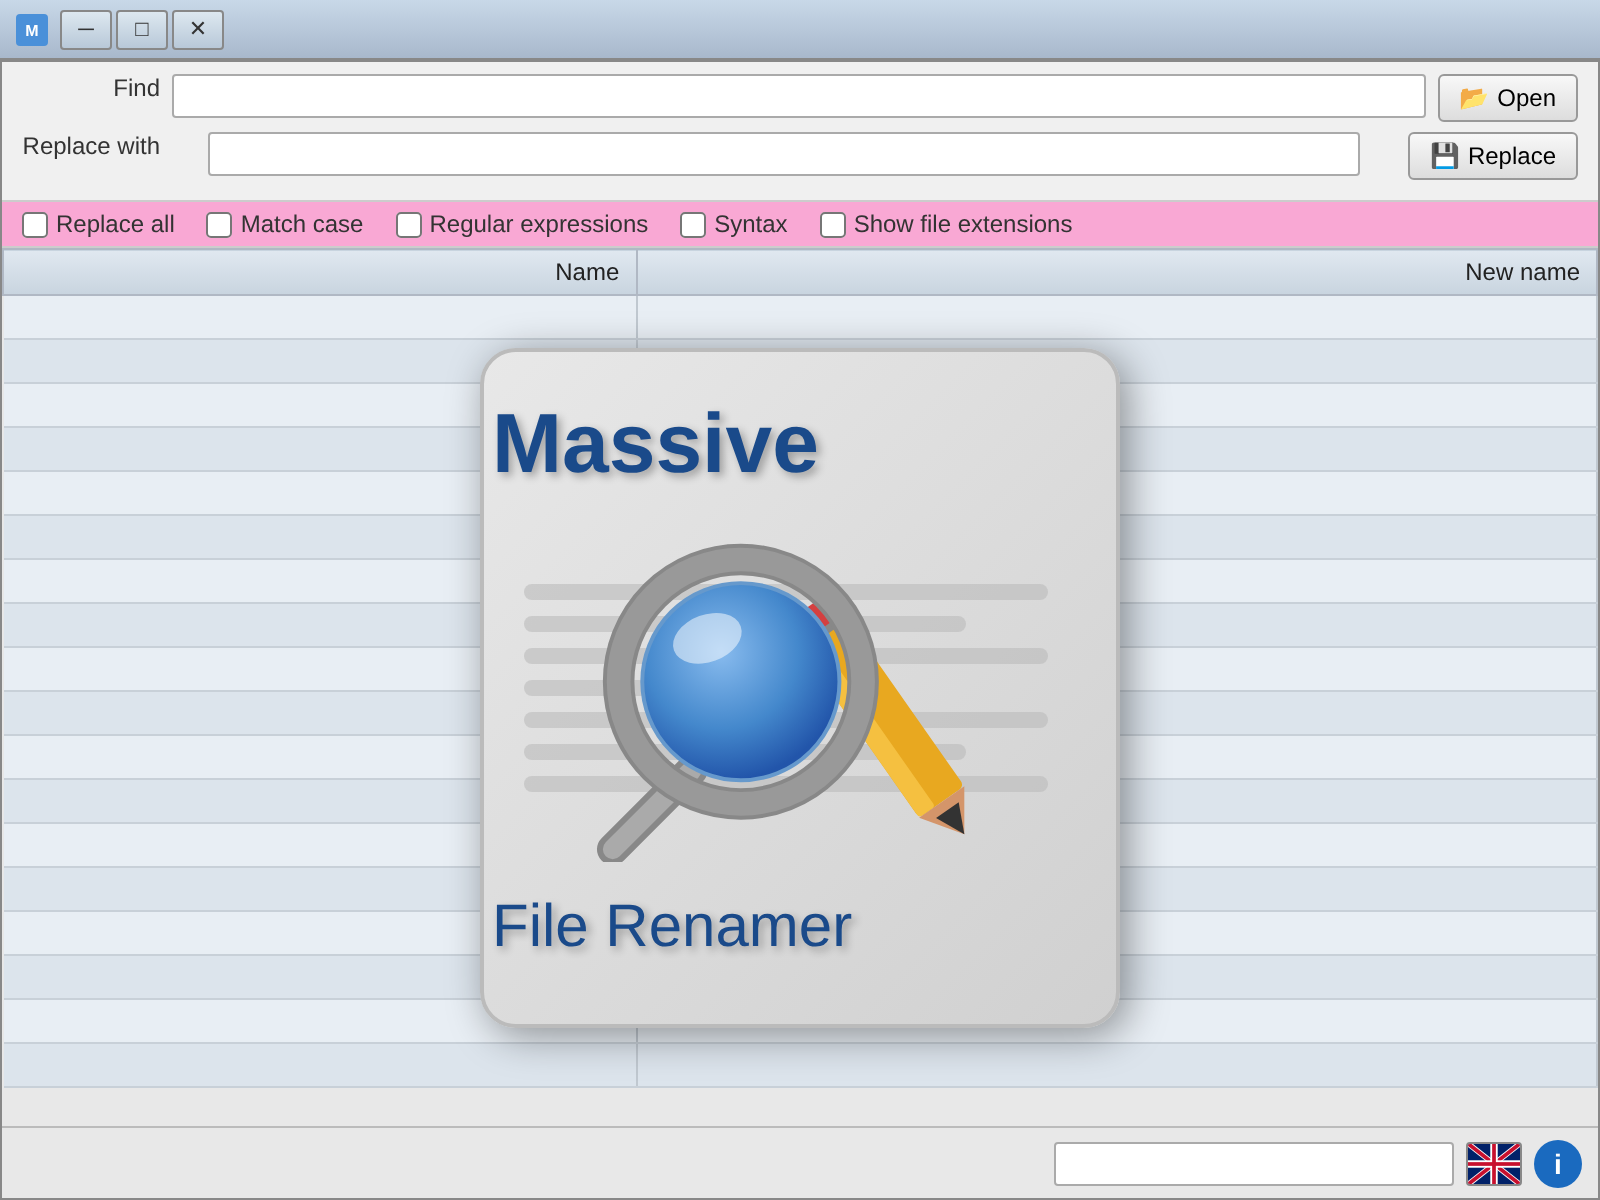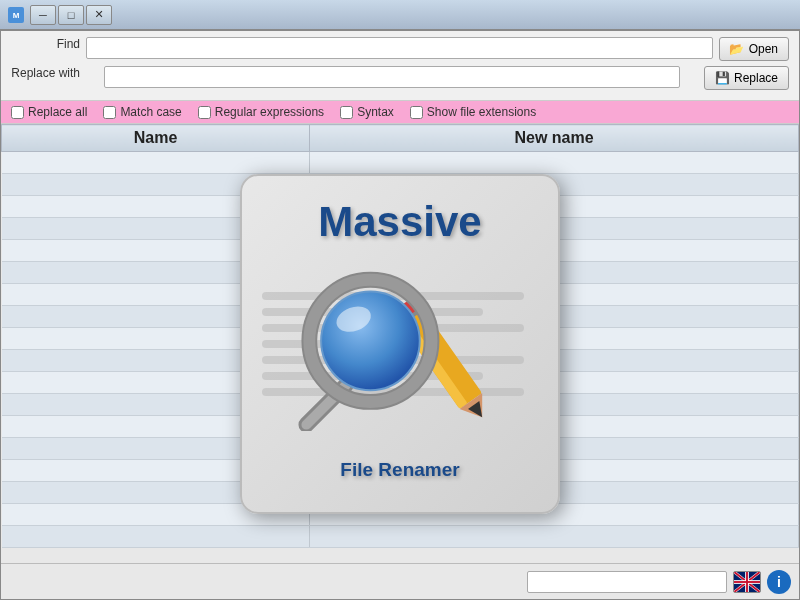--- a/index.html
+++ b/index.html
@@ -134,24 +134,24 @@
       background: #e8e8e8;
     }
     .file-table {
       width: 100%;
       border-collapse: collapse;
     }
     .file-table thead th {
       background: linear-gradient(to bottom, #e0e8f0, #c8d4df);
       border: 1px solid #b0b8c4;
       padding: 4px 8px;
-      text-align: center;
-      font-size: 16px;
+      text-align: right;
+      font-size: 12px;
       color: #222;
-      font-weight: bold;
+      font-weight: normal;
       position: sticky;
       top: 0;
     }
     .file-table tbody tr {
       height: 22px;
     }
     .file-table tbody tr:nth-child(even) {
       background: #dce4ec;
     }
     .file-table tbody tr:nth-child(odd) {
@@ -178,21 +178,21 @@
       width: 100%;
       height: 100%;
       background: linear-gradient(135deg, #e8e8e8, #d0d0d0);
       border-radius: 18px;
       border: 2px solid #bbb;
       box-shadow: 4px 4px 20px rgba(0,0,0,0.4);
       position: relative;
       overflow: hidden;
       display: flex;
       flex-direction: column;
-      align-items: center;
+      align-items: flex-start;
       justify-content: space-between;
       padding: 20px 4px;
     }
     .logo-lines {
       position: absolute;
       top: 0; left: 0; right: 0; bottom: 0;
       display: flex;
       flex-direction: column;
       justify-content: center;
       padding: 60px 20px;
@@ -215,22 +215,22 @@
       font-weight: bold;
       color: #1a4a8a;
       font-family: 'Comic Sans MS', cursive, sans-serif;
       text-shadow: 2px 2px 4px rgba(0,0,0,0.3);
       line-height: 1;
       margin-top: 5px;
     }
     .logo-subtitle-text {
       position: relative;
       z-index: 2;
-      font-size: 19px;
-      font-weight: bold;
+      font-size: 30px;
+      font-weight: normal;
       color: #1a4a8a;
       font-family: 'Comic Sans MS', cursive, sans-serif;
       text-shadow: 2px 2px 4px rgba(0,0,0,0.3);
       line-height: 1.2;
       text-align: center;
       margin-bottom: 10px;
     }
 
     
     .logo-icons {

